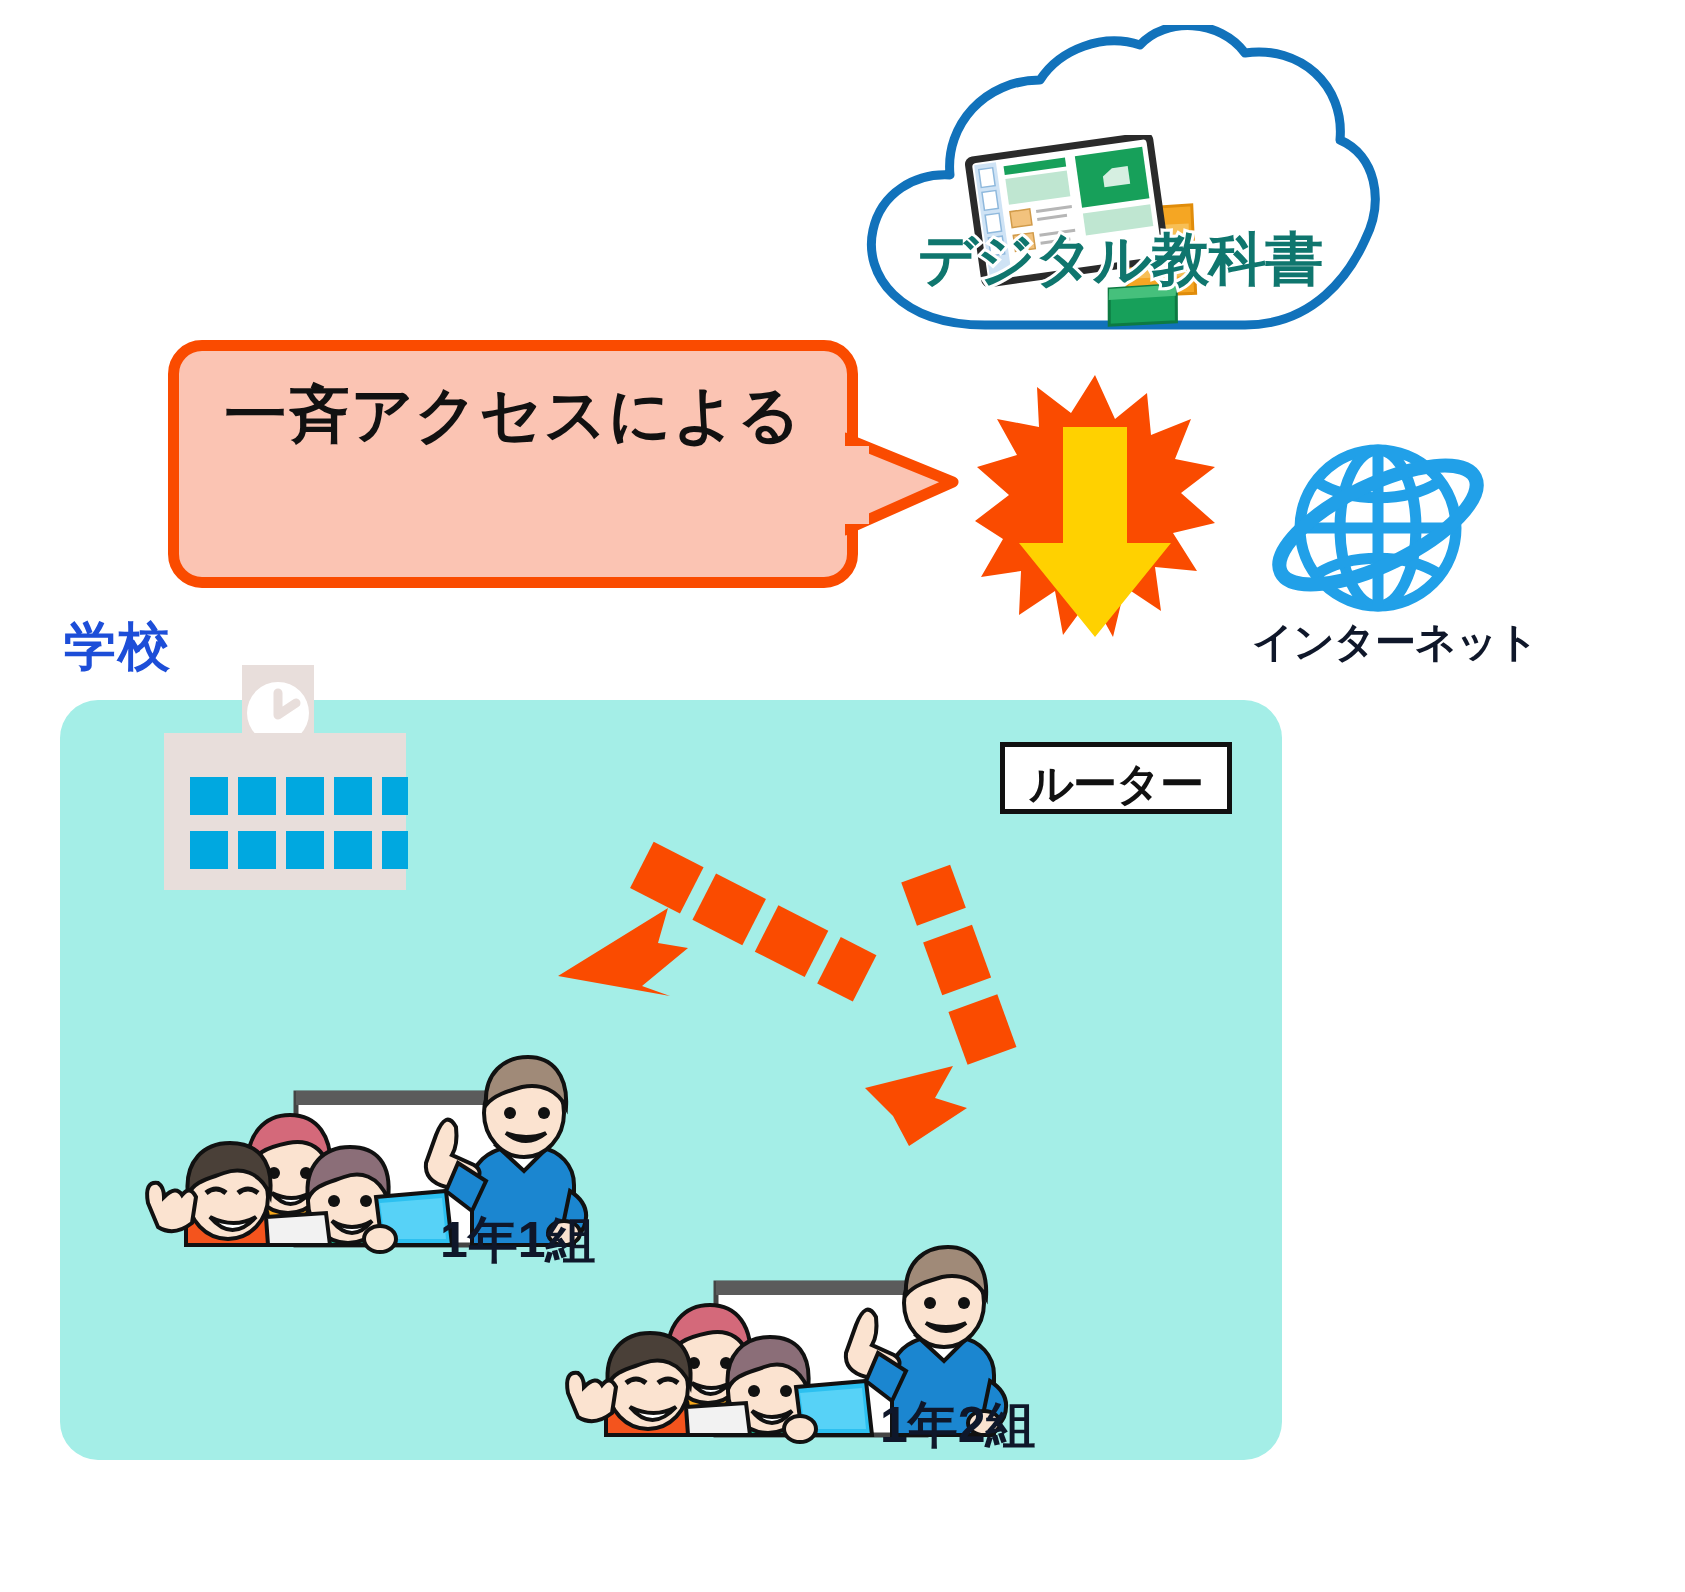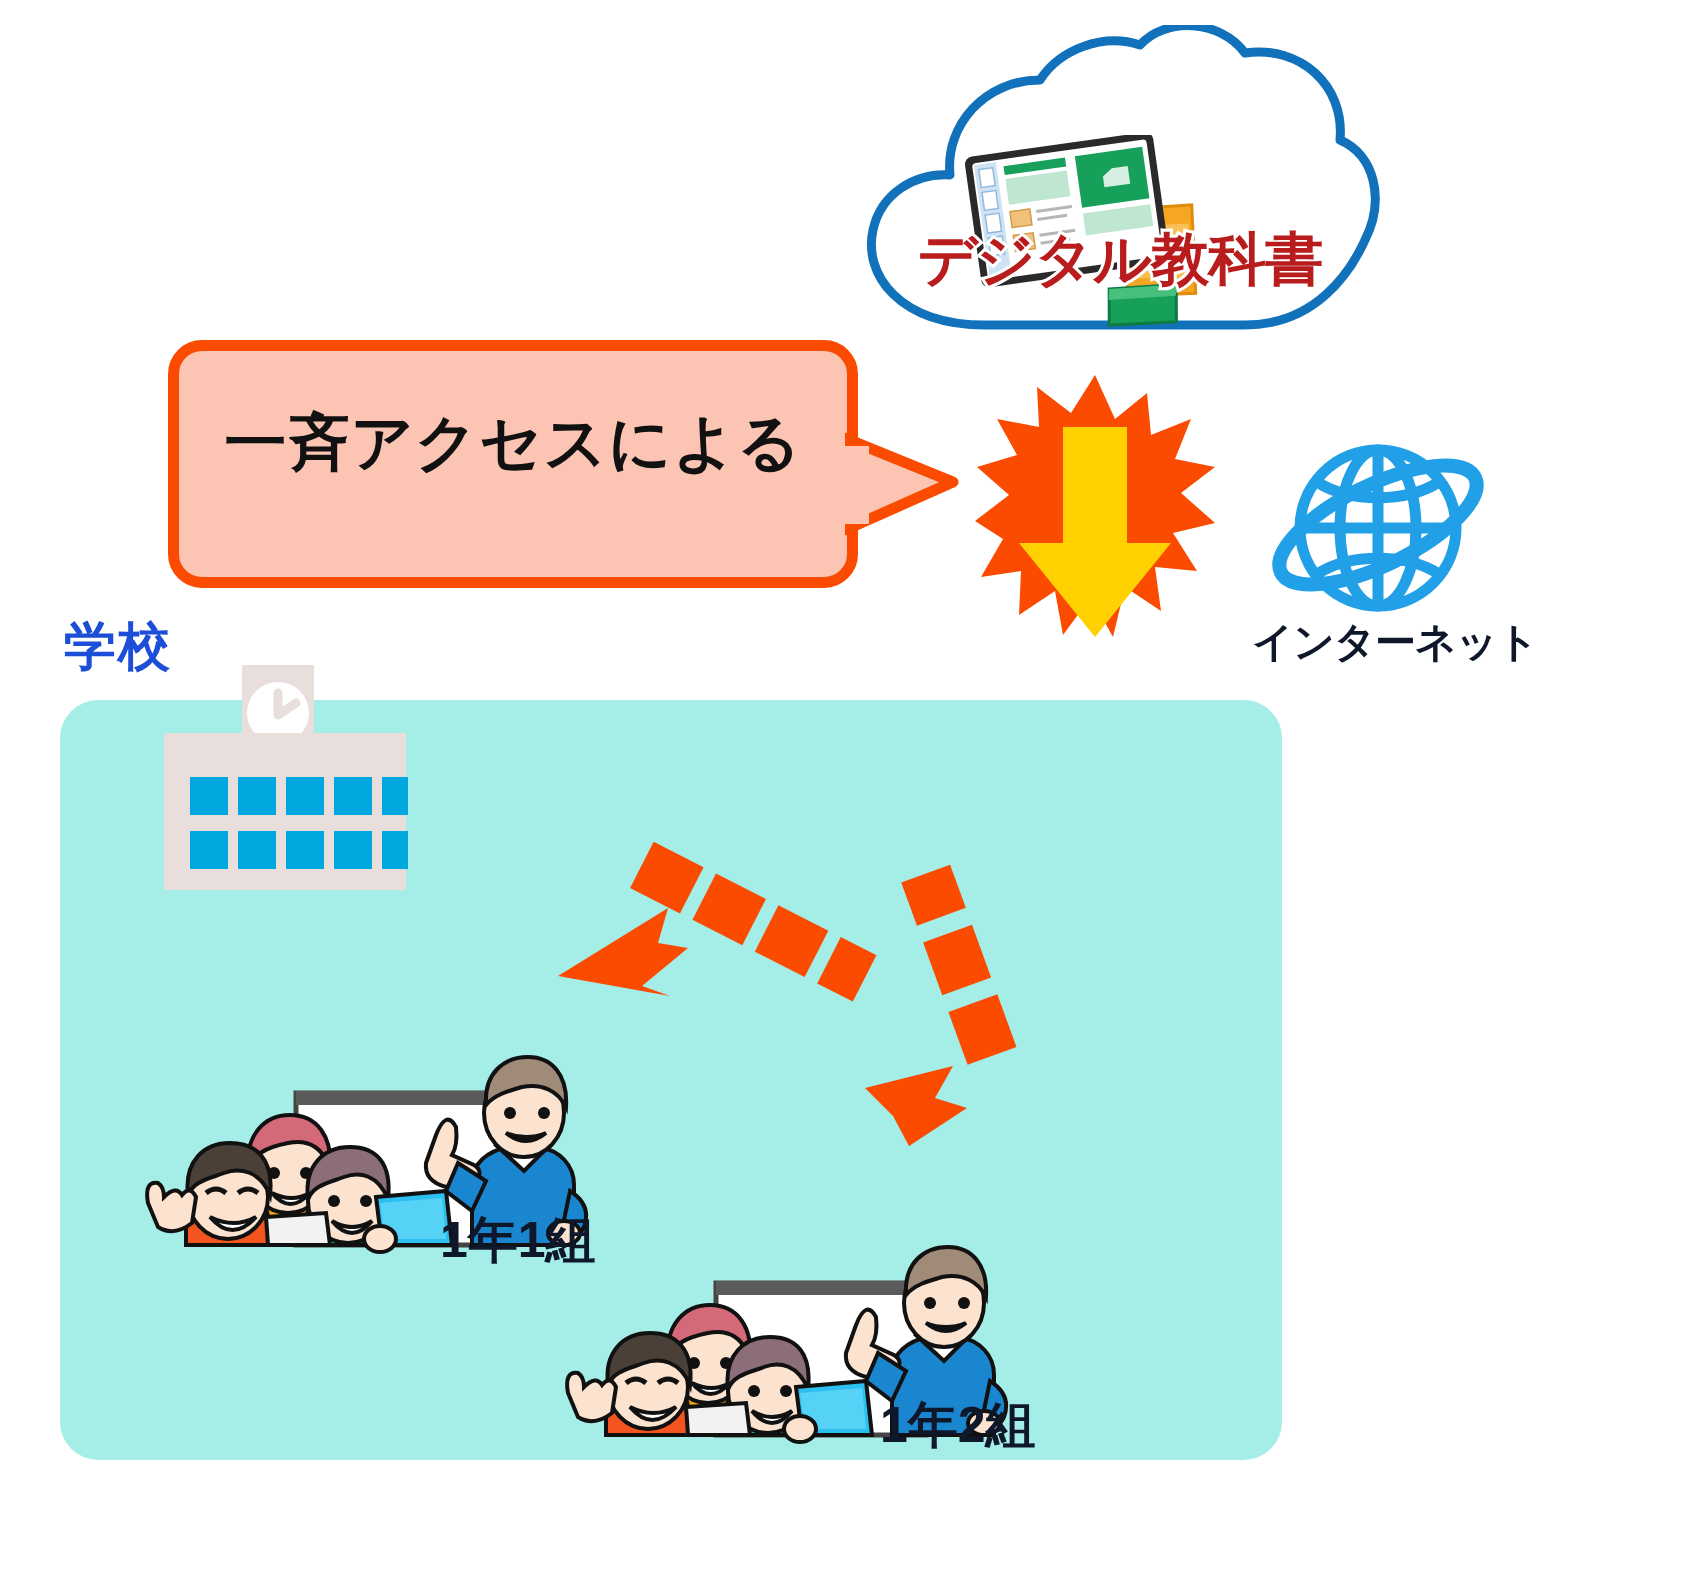--- a/index.html
+++ b/index.html
@@ -22,21 +22,21 @@
   
   #cloud-group { left: 845px; top: 25px; width: 540px; height: 330px; }
   #cloud-label {
     position: absolute;
     left: 60px;
     top: 196px;
     width: 430px;
     text-align: center;
     font-size: 58px;
     font-weight: bold;
-    color: #b91c1c;
+    color: #0f766e;
     letter-spacing: -1px;
     -webkit-text-stroke: 6px #ffffff;
     paint-order: stroke fill;
     white-space: nowrap;
   }
   #cloud-label span { position: relative; }
 
   
   #bubble {
     left: 168px; top: 340px;
@@ -49,21 +49,20 @@
   #bubble-text {
     position: absolute;
     left: 0; top: 22px;
     width: 100%;
     text-align: center;
     color: #111111;
     font-size: 62px;
     font-weight: bold;
     line-height: 1.35;
     letter-spacing: 1px;
-    margin-top: 28px;
   }
   #bubble-tail {
     left: 845px; top: 430px;
     width: 120px; height: 110px;
   }
 
   
   #burst { left: 975px; top: 375px; width: 240px; height: 290px; }
 
   
@@ -248,20 +247,23 @@
       <rect x="184" y="112" width="38" height="38"></rect>
       <rect x="232" y="112" width="26" height="38"></rect>
       <rect x="40" y="166" width="38" height="38"></rect>
       <rect x="88" y="166" width="38" height="38"></rect>
       <rect x="136" y="166" width="38" height="38"></rect>
       <rect x="184" y="166" width="38" height="38"></rect>
       <rect x="232" y="166" width="26" height="38"></rect>
     </g>
   </svg>
 
+  <div class="abs" id="router-box">
+    <div id="router-label">ルーター</div>
+  </div>
 
   <svg class="abs" id="arrow-class1" viewBox="0 0 420 230">
     <g fill="#fa4b00" transform="rotate(27 210 115)">
       <rect x="292" y="98" width="40" height="52"></rect>
       <rect x="222" y="98" width="56" height="52"></rect>
       <rect x="152" y="98" width="56" height="52"></rect>
       <rect x="82" y="98" width="56" height="52"></rect>
     </g>
     <path d="M8 176 L118 108 L108 143 L138 148 L92 186 L120 196 Z" fill="#fa4b00"></path>
   </svg>

